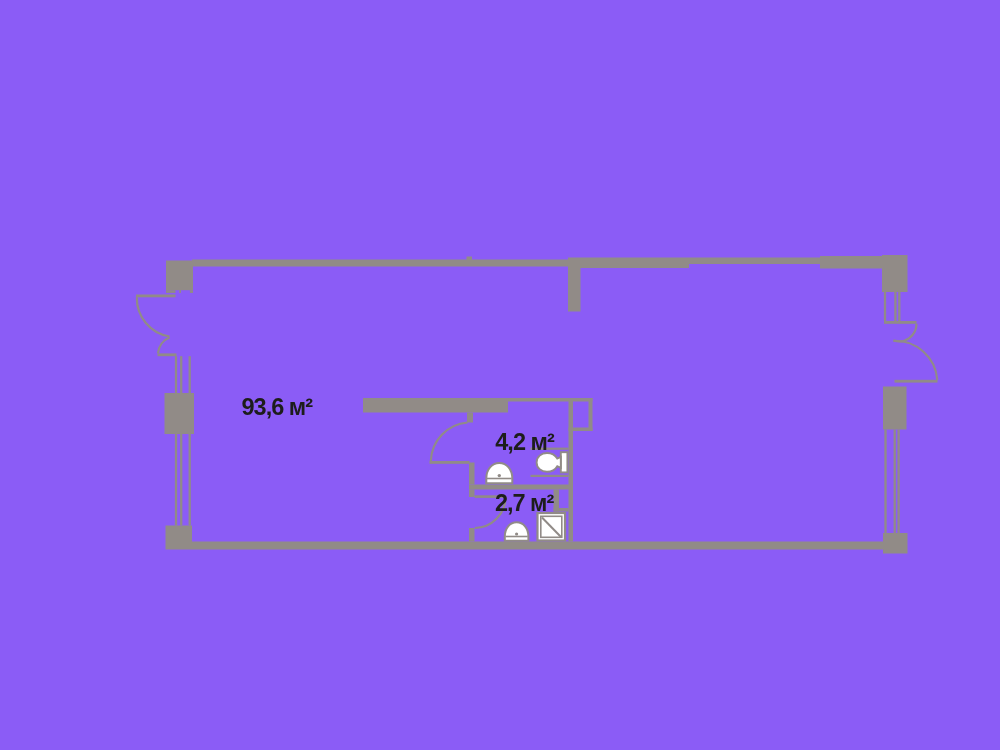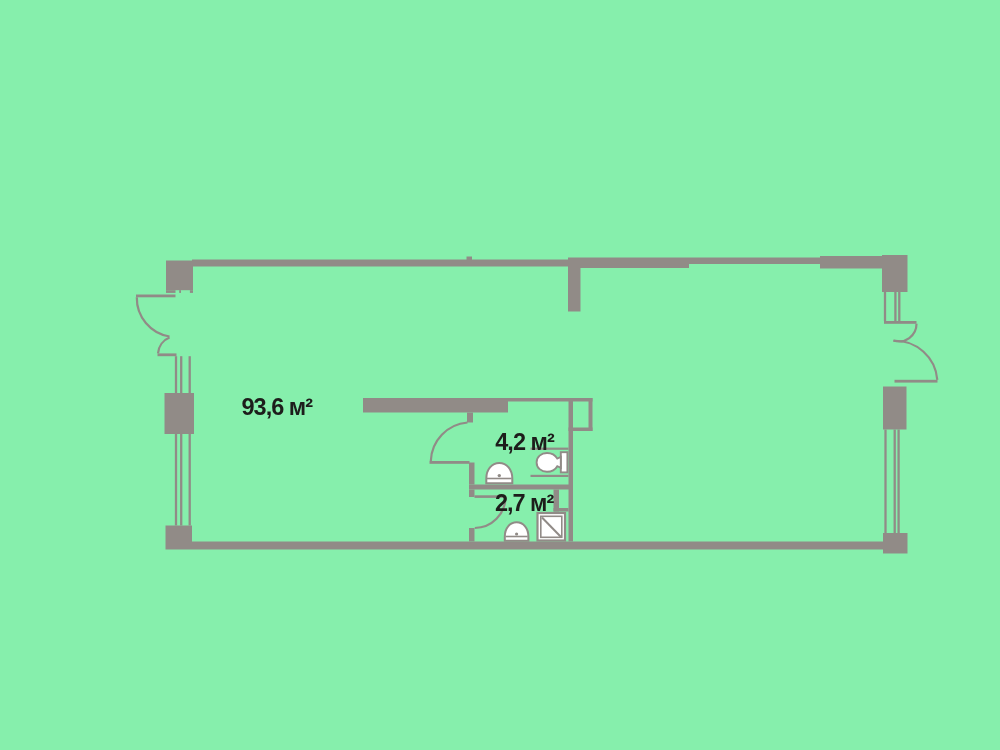--- a/index.html
+++ b/index.html
@@ -1,16 +1,16 @@
 <!DOCTYPE html>
 <html><head>
 <meta charset="utf-8">
 <style>
   html,body{margin:0;padding:0;background:#ffffff;}
-  .page{width:1000px;height:750px;position:relative;overflow:hidden;background:#86efac;}
+  .page{width:1000px;height:750px;position:relative;overflow:hidden;background:#8b5cf6;}
   svg{position:absolute;top:0;left:0;}
   text{font-family:"Liberation Sans", sans-serif;font-weight:bold;fill:#1d1d1b;}
 </style>
 </head>
 <body>
 <div class="page">
 <svg width="1000" height="750" viewBox="0 0 1000 750">
 <g fill="#918b87" stroke="none">
 
   <rect x="192" y="259.5" width="376" height="7"></rect>

